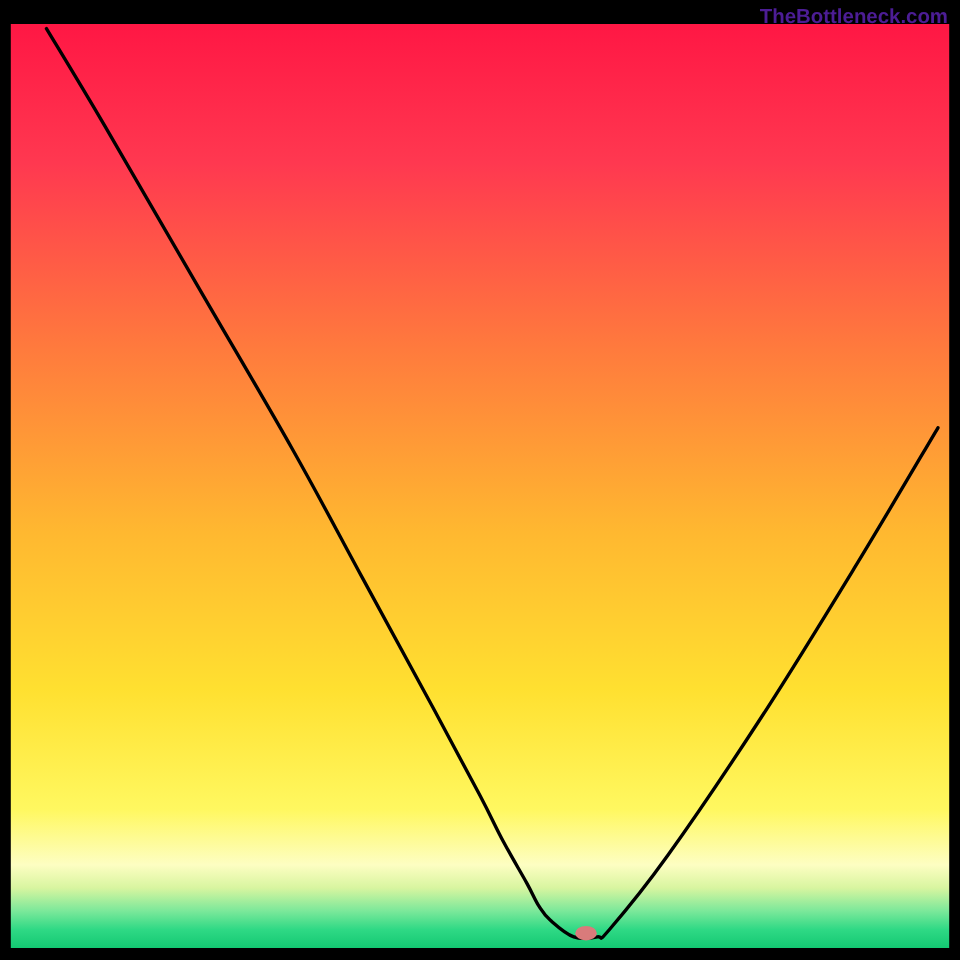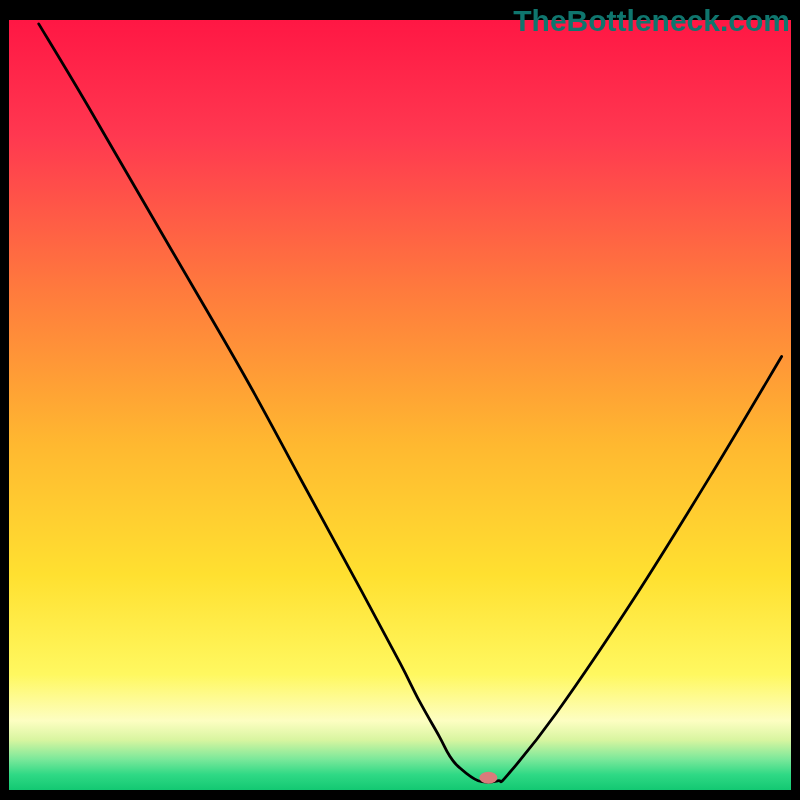--- a/index.html
+++ b/index.html
@@ -11,23 +11,23 @@
     position: relative;
     width: 800px;
     height: 800px;
     overflow: hidden;
   }
   .watermark {
     position: absolute;
     top: 4px;
     right: 10px;
     font-family: Arial, Helvetica, sans-serif;
-    font-size: 30px;
+    font-size: 17px;
     font-weight: bold;
-    color: #0f766e;
+    color: #4c1d95;
     z-index: 10;
   }
   svg {
     display: block;
   }
 </style>
 </head>
 <body>
 
 <div class="chart-container">

